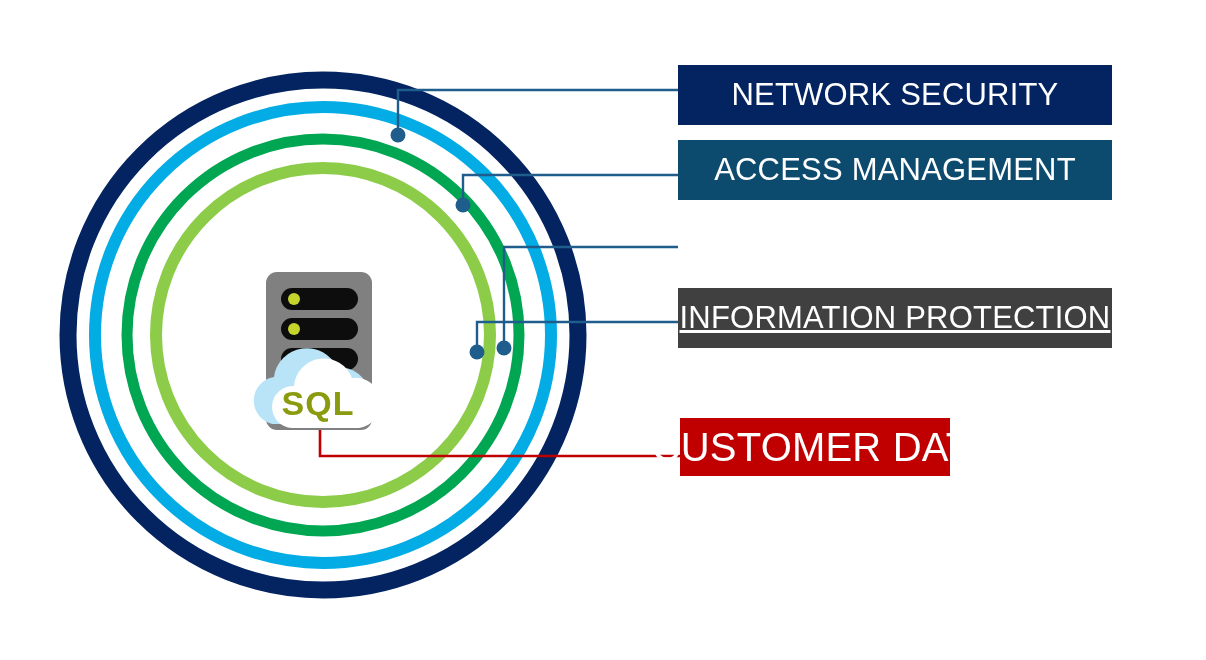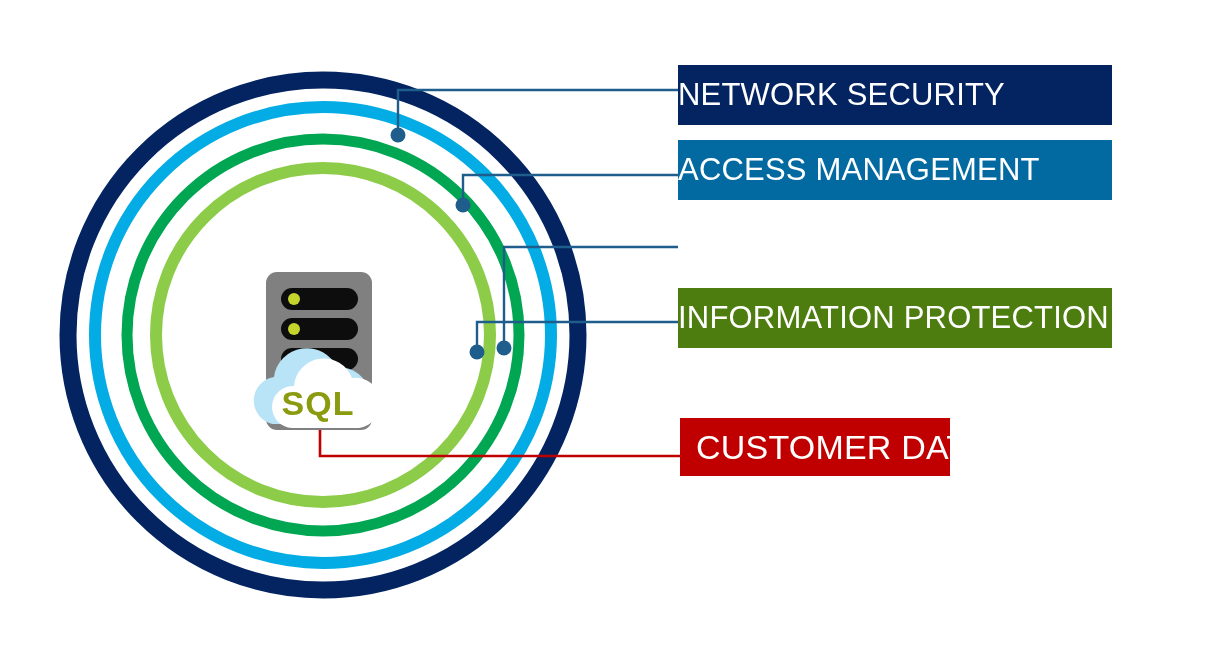--- a/index.html
+++ b/index.html
@@ -29,20 +29,21 @@
     left: 0;
     top: 0;
     width: 1206px;
     height: 660px;
   }
 
   .label-bar {
     position: absolute;
     display: flex;
     align-items: center;
+    justify-content: center;
     color: #ffffff;
     font-family: "Liberation Sans", sans-serif;
     font-weight: 400;
     letter-spacing: 0.2px;
     white-space: nowrap;
     box-sizing: border-box;
   }
 
   #label-network-security {
     left: 678px;
@@ -70,21 +71,21 @@
     top: 288px;
     width: 434px;
     height: 60px;
     font-size: 31px;
   }
   #label-customer-data {
     left: 680px;
     top: 418px;
     width: 270px;
     height: 58px;
-    font-size: 34px;
+    font-size: 40px;
     padding-left: 16px;
   }
 </style>
 </head>
 <body>
 
 <div id="diagram-root">
 
   <svg id="rings-svg" viewBox="0 0 1206 660">
 
@@ -146,26 +147,26 @@
       </g>
 
       <text x="318" y="415" text-anchor="middle" font-family="'Liberation Sans', sans-serif" font-size="34" font-weight="bold" fill="#8a9b0f" letter-spacing="1">SQL</text>
     </g>
   </svg>
 
   <div class="label-bar" id="label-network-security" style="background:#032460;">
     <span>NETWORK SECURITY</span>
   </div>
 
-  <div class="label-bar" id="label-access-management" style="background:#0369a1;">
+  <div class="label-bar" id="label-access-management" style="background:#0c4a6e;">
     <span>ACCESS MANAGEMENT</span>
   </div>
 
 
-  <div class="label-bar" id="label-information-protection" style="background:#4d7c0f;">
+  <div class="label-bar" id="label-information-protection" style="background:#404040;text-decoration:underline;">
     <span>INFORMATION PROTECTION</span>
   </div>
 
   <div class="label-bar" id="label-customer-data" style="background:#c00000;">
     <span>CUSTOMER DATA</span>
   </div>
 
 </div>
 
 </body></html>

